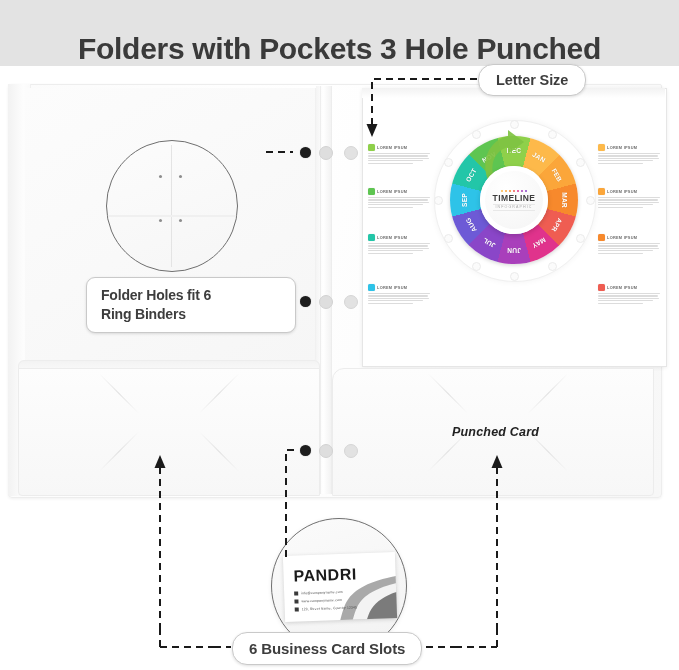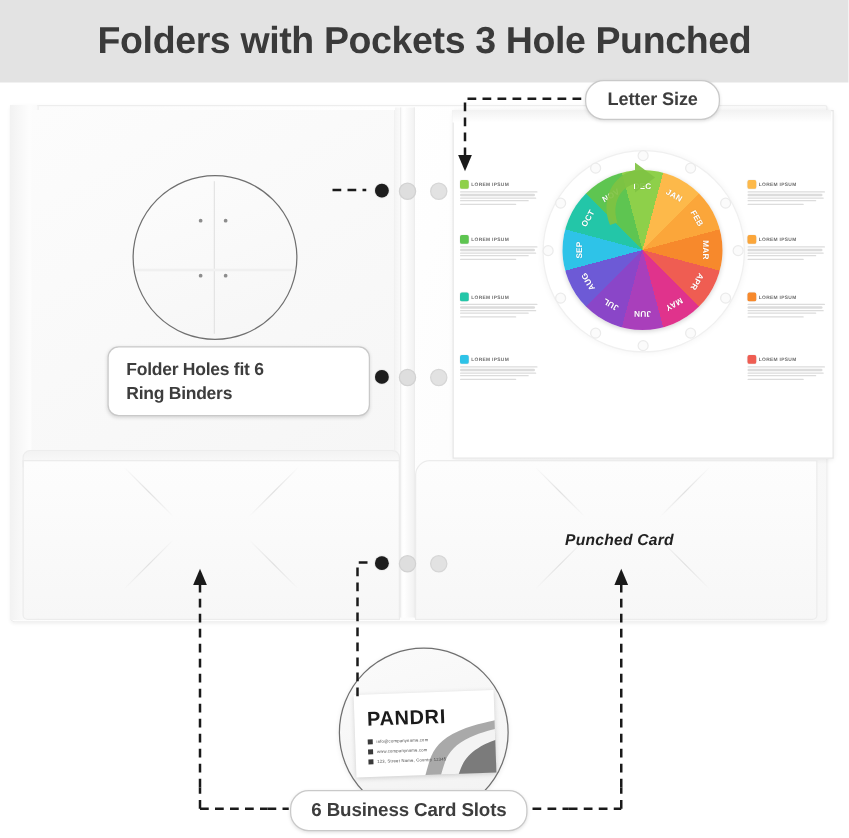--- a/index.html
+++ b/index.html
@@ -9,21 +9,21 @@
     font-family:"Liberation Sans", sans-serif;
     overflow:hidden;
     position:relative;
   }
   #stage{position:absolute;left:0;top:0;width:679px;height:670px;overflow:hidden;background:#fff;}
 
   
   #header{
     position:absolute;left:0;top:0;width:679px;height:66px;
     background:#e3e3e3;
-    display:flex;align-items:center;justify-content:center;
+    display:flex;align-items:flex-end;justify-content:center;
   }
   #header-title{
     font-size:30px;font-weight:bold;color:#3a3a3a;
     letter-spacing:-0.3px;white-space:nowrap;
   }
 
   
   #folder{
     position:absolute;left:8px;top:84px;width:652px;height:412px;
     background:linear-gradient(105deg,#fbfbfb 0%,#ffffff 40%,#f7f7f7 100%);
@@ -178,21 +178,21 @@
 
   
   .callout{
     position:absolute;background:#ffffff;
     border:1px solid #c9c9c9;
     box-shadow:0 1px 3px rgba(0,0,0,0.13);
     display:flex;align-items:center;
     color:#3d3d3d;font-weight:bold;
   }
   #callout-letter{
-    left:468px;top:64px;height:30px;border-radius:15px;padding:0 17px;
+    left:478px;top:64px;height:30px;border-radius:15px;padding:0 17px;
     font-size:14.5px;letter-spacing:-0.1px;
   }
   #callout-holes{
     left:86px;top:277px;width:180px;height:54px;border-radius:9px;padding:0 14px;
     font-size:14px;line-height:19px;letter-spacing:-0.2px;
   }
   #callout-slots{
     left:232px;top:632px;height:31px;border-radius:15px;padding:0 16px;
     font-size:15px;letter-spacing:-0.1px;
   }
@@ -353,20 +353,33 @@
           <div class="month-label" style="left: 39px; top: 107.301px; transform: translate(-50%, -50%) rotate(-150deg);">JUL</div>
           <div class="month-label" style="left: 20.6987px; top: 89px; transform: translate(-50%, -50%) rotate(-120deg);">AUG</div>
           <div class="month-label" style="left: 14px; top: 64px; transform: translate(-50%, -50%) rotate(-90deg);">SEP</div>
           <div class="month-label" style="left: 20.6987px; top: 39px; transform: translate(-50%, -50%) rotate(-60deg);">OCT</div>
           <div class="month-label" style="left: 39px; top: 20.6987px; transform: translate(-50%, -50%) rotate(-30deg);">NOV</div>
           <div class="month-label" style="left: 64px; top: 14px; transform: translate(-50%, -50%) rotate(0deg);">DEC</div>
         </div>
       <svg id="wheel-arrow" viewBox="0 0 60 56">
         <path d="M14 50 C6 30 16 10 34 6 L34 0 L50 12 L34 24 L34 17 C22 20 15 33 20 48 Z" fill="#7fc242" opacity="0.92"></path>
       </svg>
+      <div id="wheel-hub">
+        <div id="hub-dots">
+            <span class="hub-dot" style="background: rgb(253, 185, 74);"></span>
+            <span class="hub-dot" style="background: rgb(251, 166, 58);"></span>
+            <span class="hub-dot" style="background: rgb(247, 137, 44);"></span>
+            <span class="hub-dot" style="background: rgb(239, 93, 82);"></span>
+            <span class="hub-dot" style="background: rgb(224, 51, 140);"></span>
+            <span class="hub-dot" style="background: rgb(169, 63, 187);"></span>
+            <span class="hub-dot" style="background: rgb(138, 70, 200);"></span>
+          </div>
+        <div id="hub-title">TIMELINE</div>
+        <div id="hub-sub">INFOGRAPHIC</div>
+      </div>
     </div>
   </div>
 
   <div id="pocket-left-lip"></div>
   <div class="pocket" id="pocket-left">
     <div class="slot" id="slot-left">
         <div class="slash" style="left: 72px; top: 24px; transform: rotate(45deg);"></div>
         <div class="slash" style="left: 172px; top: 24px; transform: rotate(-45deg);"></div>
         <div class="slash" style="left: 72px; top: 82px; transform: rotate(-45deg);"></div>
         <div class="slash" style="left: 172px; top: 82px; transform: rotate(45deg);"></div>

